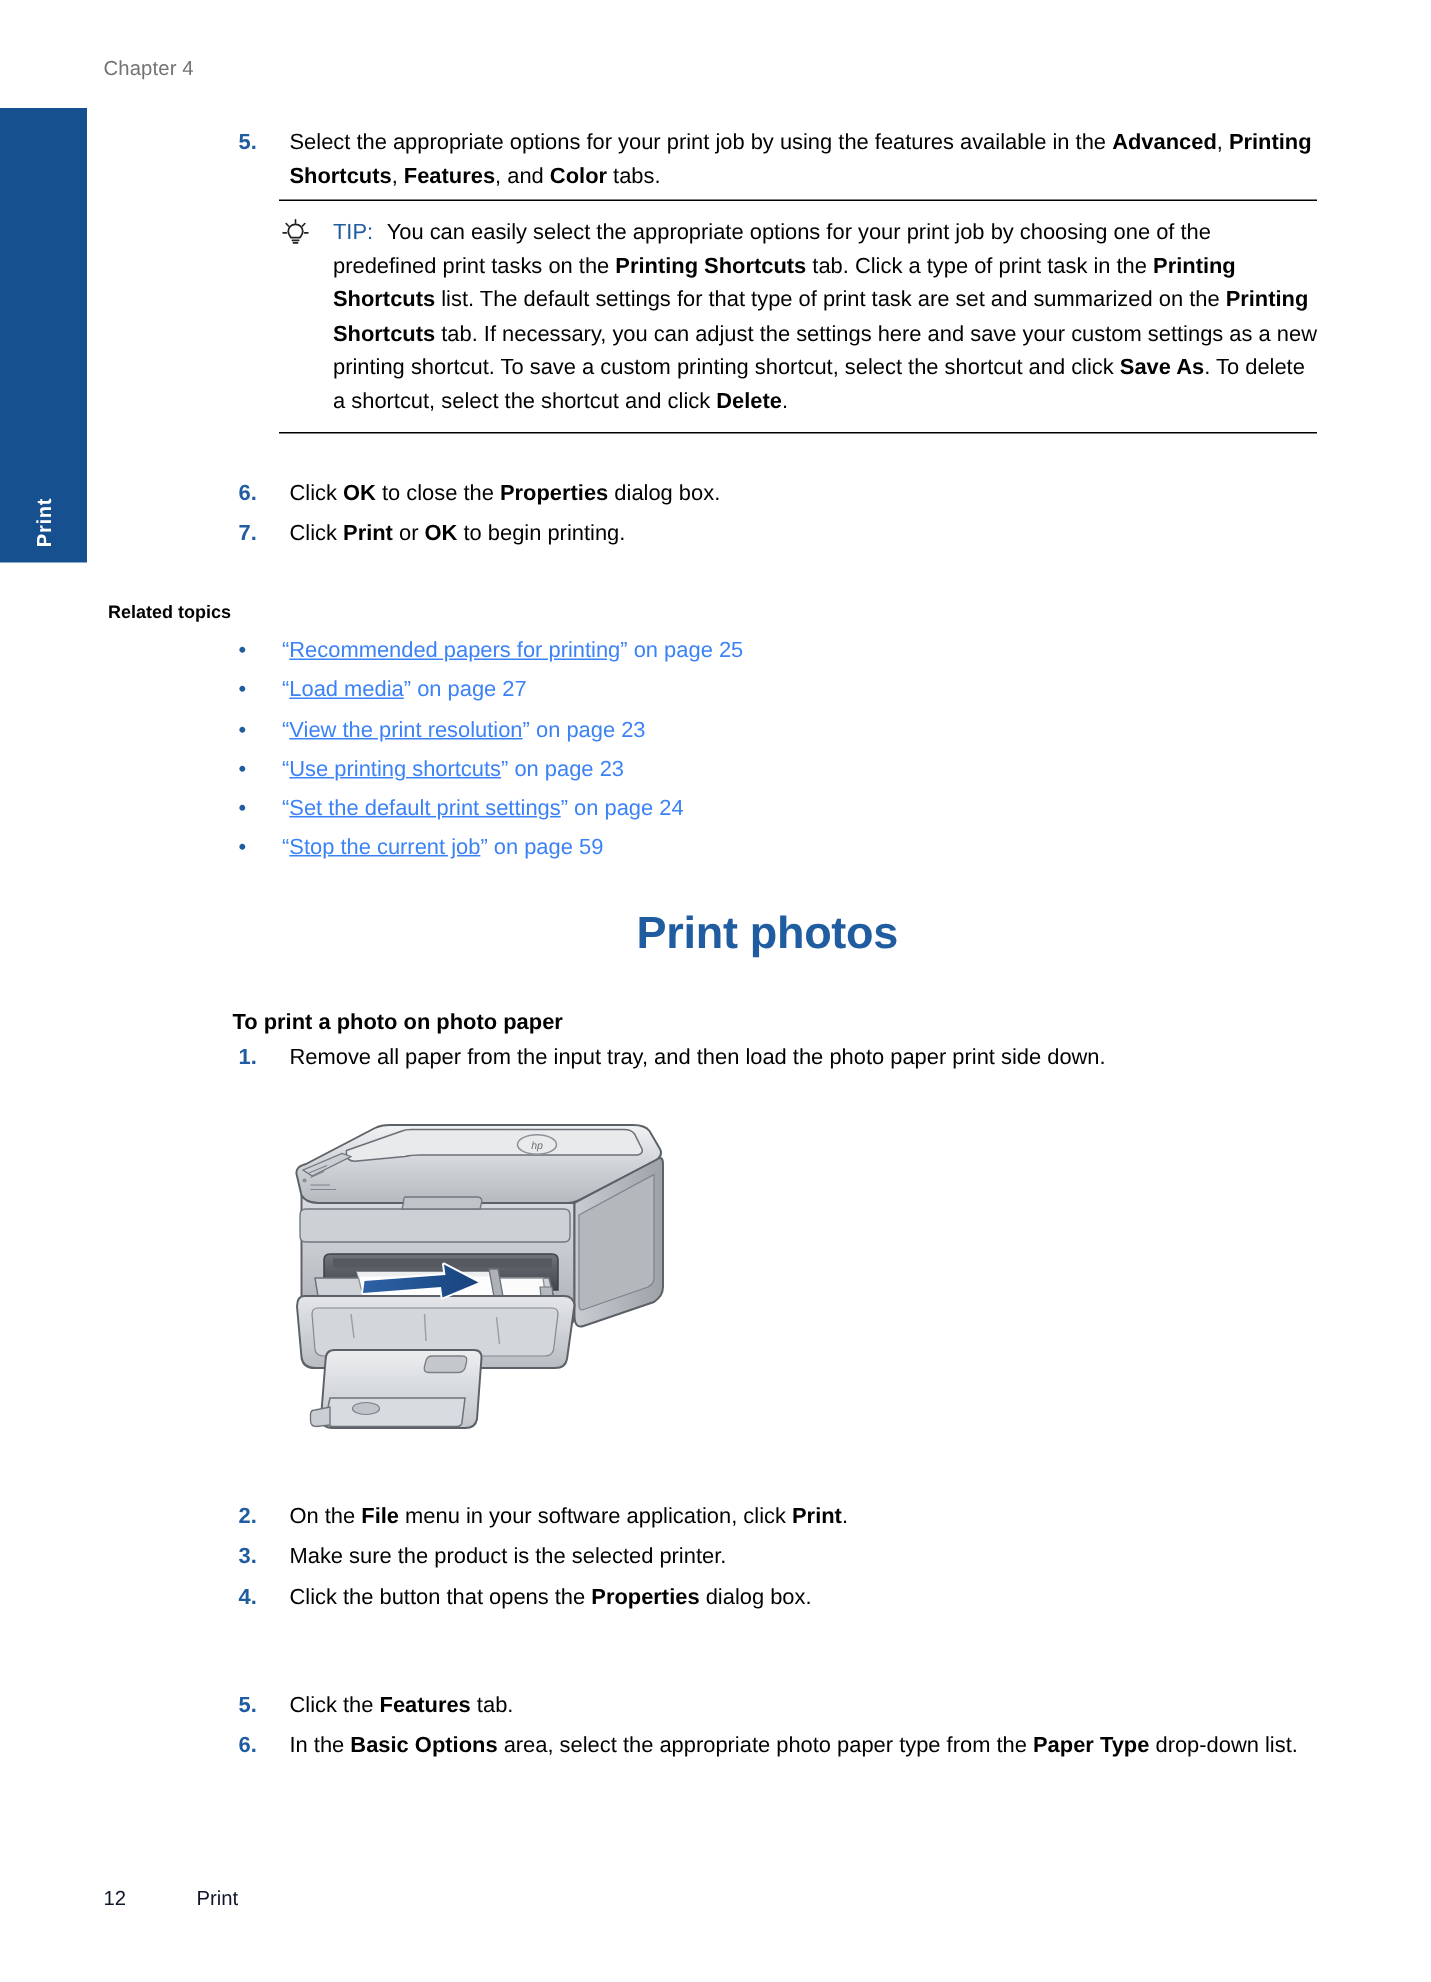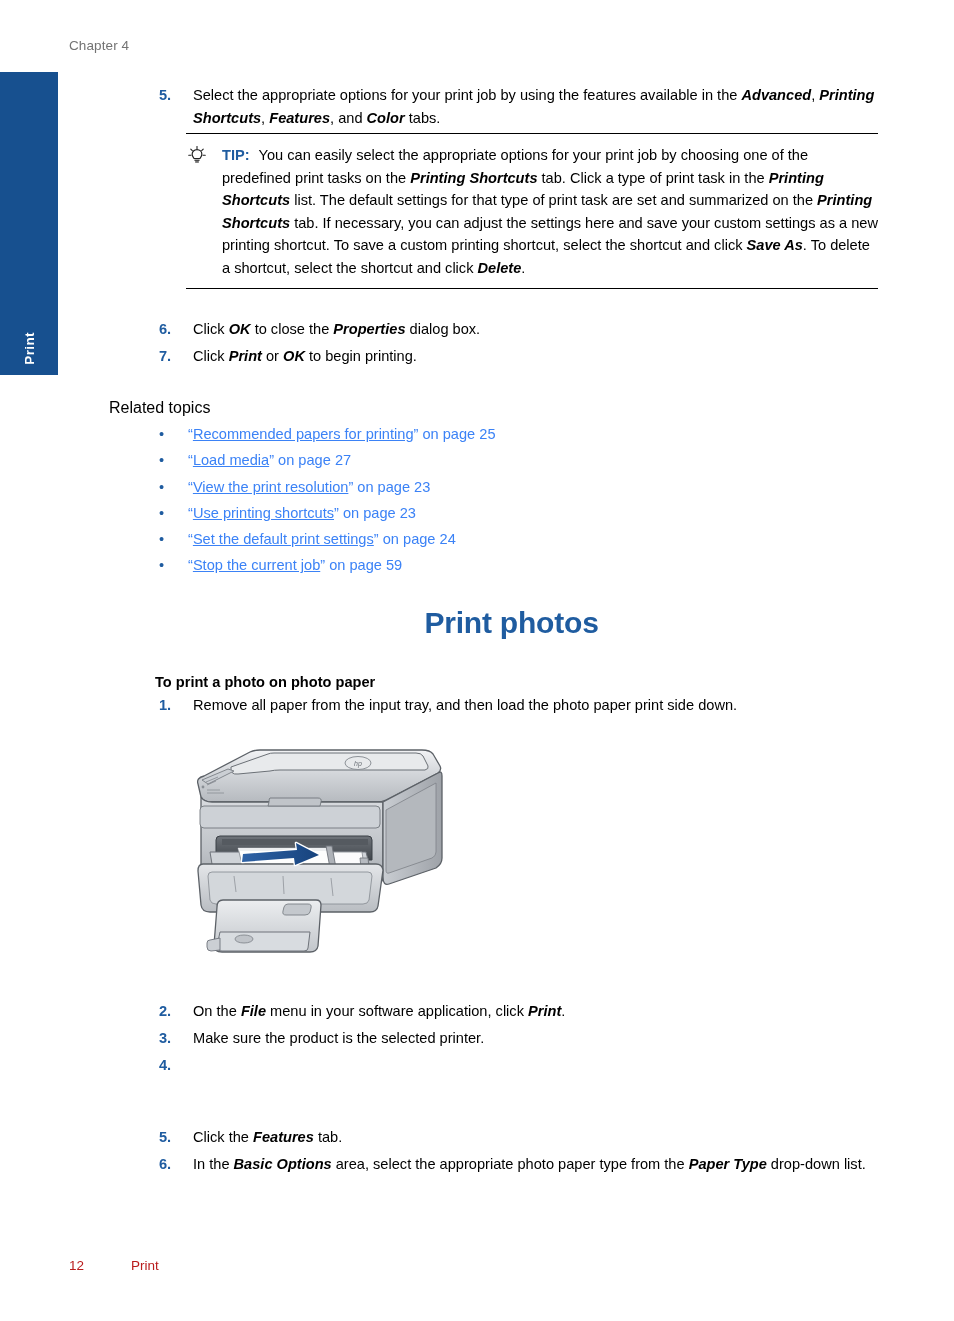--- a/index.html
+++ b/index.html
@@ -80,21 +80,21 @@
     font-weight: bold;
     color: #1f5ca0;
     font-size: 14.6px;
   }
   .step-body { display: block; }
   .step-sub {
     display: block;
     margin-top: 1px;
   }
 
-  b, strong { font-weight: bold; font-style: italic; }
+  b, strong { font-weight: bold; }
 
   
   .tipbox {
     margin-left: 186px;
     margin-right: 76px;
     border-top: 1.6px solid #000;
     border-bottom: 1.6px solid #000;
     padding: 10px 0 9px 0;
   }
   .tip-inner {
@@ -105,29 +105,29 @@
   }
   .tip-icon {
     position: absolute;
     left: 0px;
     top: 1px;
     width: 22px;
     height: 22px;
   }
   .tip-word {
     color: #1f5ca0;
+    font-weight: normal;
+    margin-right: 9px;
+  }
+
+  
+  .related-heading {
+    margin-left: 72px;
+    font-size: 12px;
     font-weight: bold;
-    margin-right: 9px;
-  }
-
-  
-  .related-heading {
-    margin-left: 109px;
-    font-size: 16px;
-    font-weight: normal;
     line-height: 22px;
   }
   .bullet-item {
     position: relative;
     margin-left: 155px;
     padding-left: 33px;
     font-size: 14.6px;
     line-height: 26.3px;
     color: #1f5ca0;
   }
@@ -169,21 +169,21 @@
     height: 230px;
     position: relative;
   }
 
   
   .footer {
     position: absolute;
     left: 69px;
     top: 1258px;
     font-size: 13.5px;
-    color: #b91c1c;
+    color: #0f172a;
   }
   .footer-page { display: inline-block; width: 62px; }
 </style>
 </head>
 <body>
 
 <div class="chapter-header">
   <span>Chapter 4</span>
 </div>
 
@@ -388,20 +388,21 @@
   </div>
   <div style="position:absolute; top:1027px; left:0; width:954px;">
     <div class="step">
       <span class="step-num">3.</span>
       <span class="step-body">Make sure the product is the selected printer.</span>
     </div>
   </div>
   <div style="position:absolute; top:1054px; left:0; width:954px;">
     <div class="step">
       <span class="step-num">4.</span>
+      <span class="step-body">Click the button that opens the <b>Properties</b> dialog box.</span>
     </div>
   </div>
   <div style="position:absolute; top:1126px; left:0; width:954px;">
     <div class="step">
       <span class="step-num">5.</span>
       <span class="step-body">Click the <b>Features</b> tab.</span>
     </div>
   </div>
   <div style="position:absolute; top:1153px; left:0; width:954px;">
     <div class="step">

